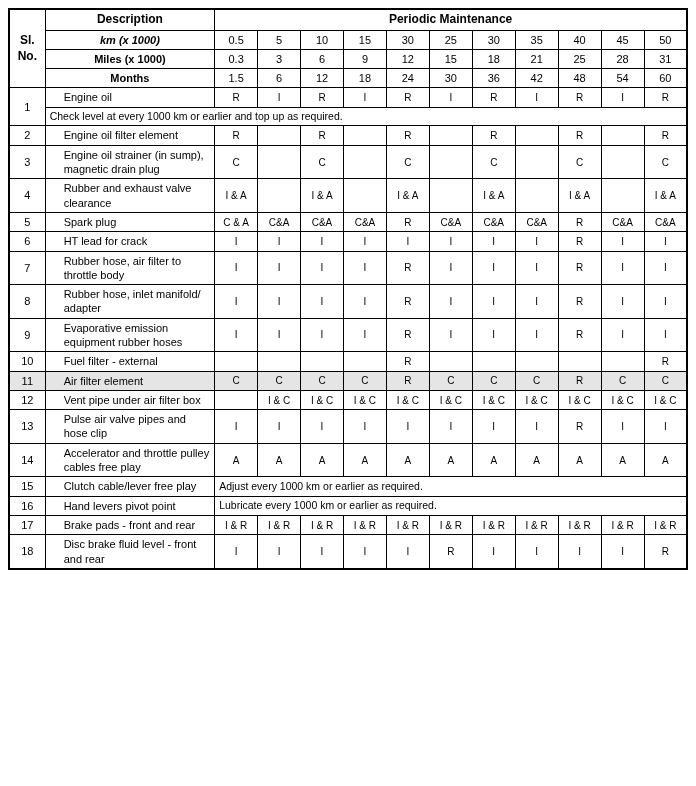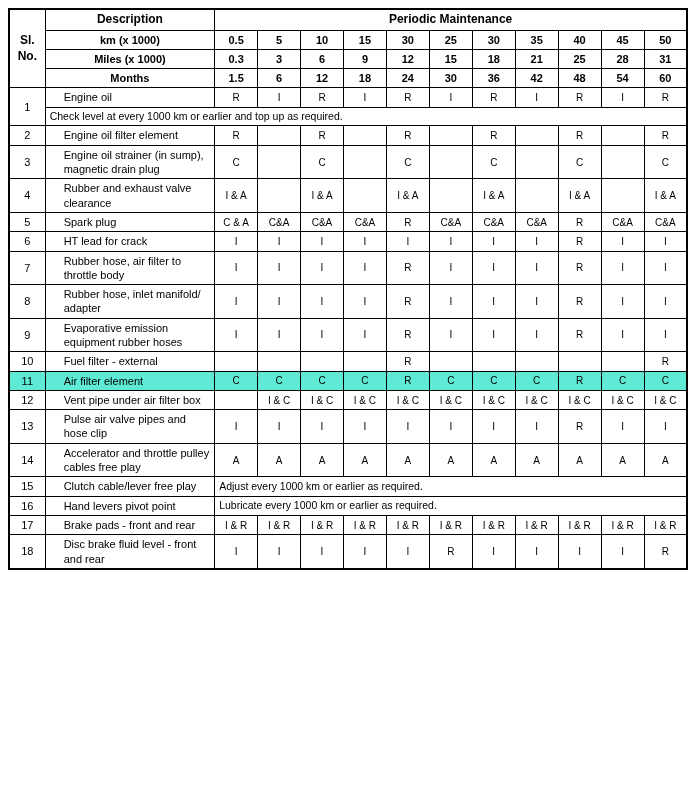--- a/index.html
+++ b/index.html
@@ -26,21 +26,21 @@
     }
     td.desc {
       text-align: left;
       padding-left: 18px;
     }
     .header-main {
       background: #fff;
       font-weight: bold;
       font-size: 12px;
     }
-    .bold { font-weight: bold; }
+    .bold { font-weight: normal; }
     .slno-col { width: 32px; }
     .desc-col { width: 150px; }
     .val-col { width: 38px; }
     .note-cell {
       text-align: left;
       padding-left: 4px;
       font-size: 10.5px;
     }
     tr:nth-child(odd) td { background: #fff; }
   </style>
@@ -50,21 +50,21 @@
 <div class="table-wrapper">
   <table>
 
     <thead>
       <tr>
         <th class="slno-col header-main" rowspan="4">Sl. No.</th>
         <th class="desc-col header-main">Description</th>
         <th colspan="11" class="header-main">Periodic Maintenance</th>
       </tr>
       <tr>
-          <th style="font-weight: bold;">km (x 1000)</th>
+          <th style="font-weight: bold; font-style: italic;">km (x 1000)</th>
         <td class="bold val-col">0.5</td>
         <td class="bold val-col">5</td>
         <td class="bold val-col">10</td>
         <td class="bold val-col">15</td>
         <td class="bold val-col">30</td>
         <td class="bold val-col">25</td>
         <td class="bold val-col">30</td>
         <td class="bold val-col">35</td>
         <td class="bold val-col">40</td>
         <td class="bold val-col">45</td>
@@ -247,21 +247,21 @@
           <td style="font-size: 10px;"></td>
           <td style="font-size: 10px;"></td>
           <td style="font-size: 10px;">R</td>
           <td style="font-size: 10px;"></td>
           <td style="font-size: 10px;"></td>
           <td style="font-size: 10px;"></td>
           <td style="font-size: 10px;"></td>
           <td style="font-size: 10px;"></td>
           <td style="font-size: 10px;">R</td>
         </tr>
-        <tr style="background: #5eead4;">
+        <tr style="background: #e5e5e5;">
           <td>11</td>
           <td class="desc">Air filter element</td>
           <td style="font-size: 10px;">C</td>
           <td style="font-size: 10px;">C</td>
           <td style="font-size: 10px;">C</td>
           <td style="font-size: 10px;">C</td>
           <td style="font-size: 10px;">R</td>
           <td style="font-size: 10px;">C</td>
           <td style="font-size: 10px;">C</td>
           <td style="font-size: 10px;">C</td>

